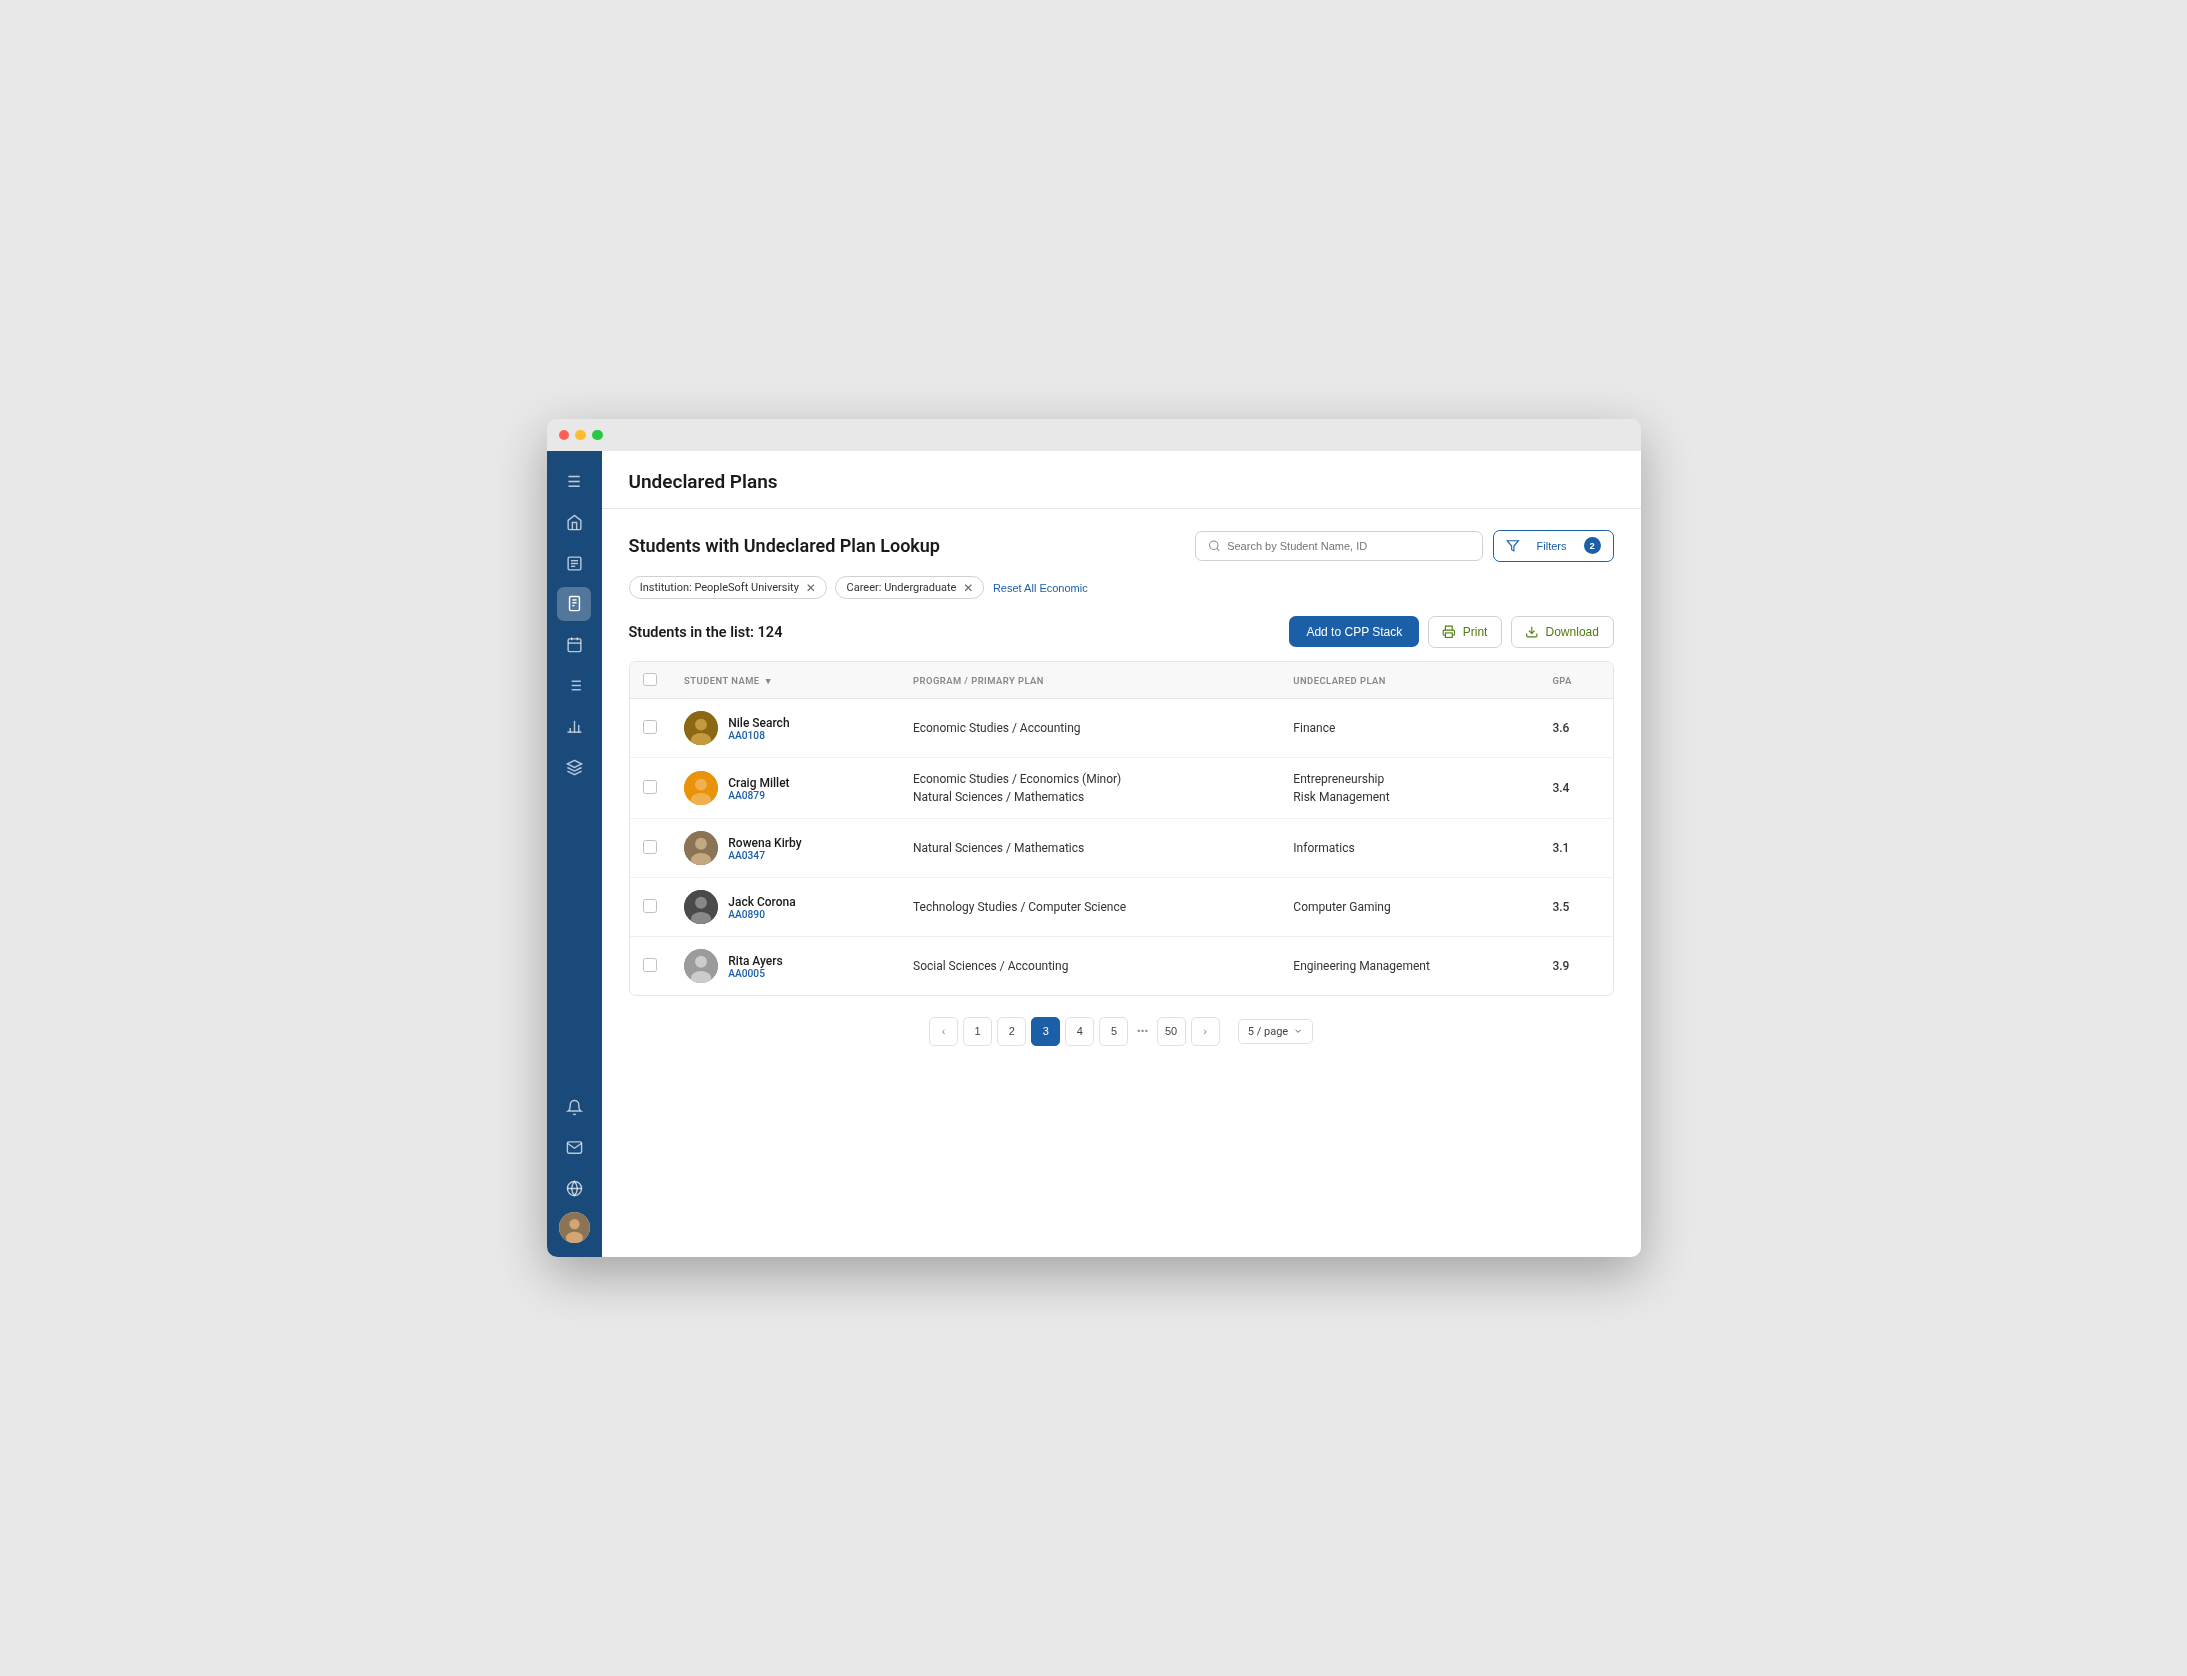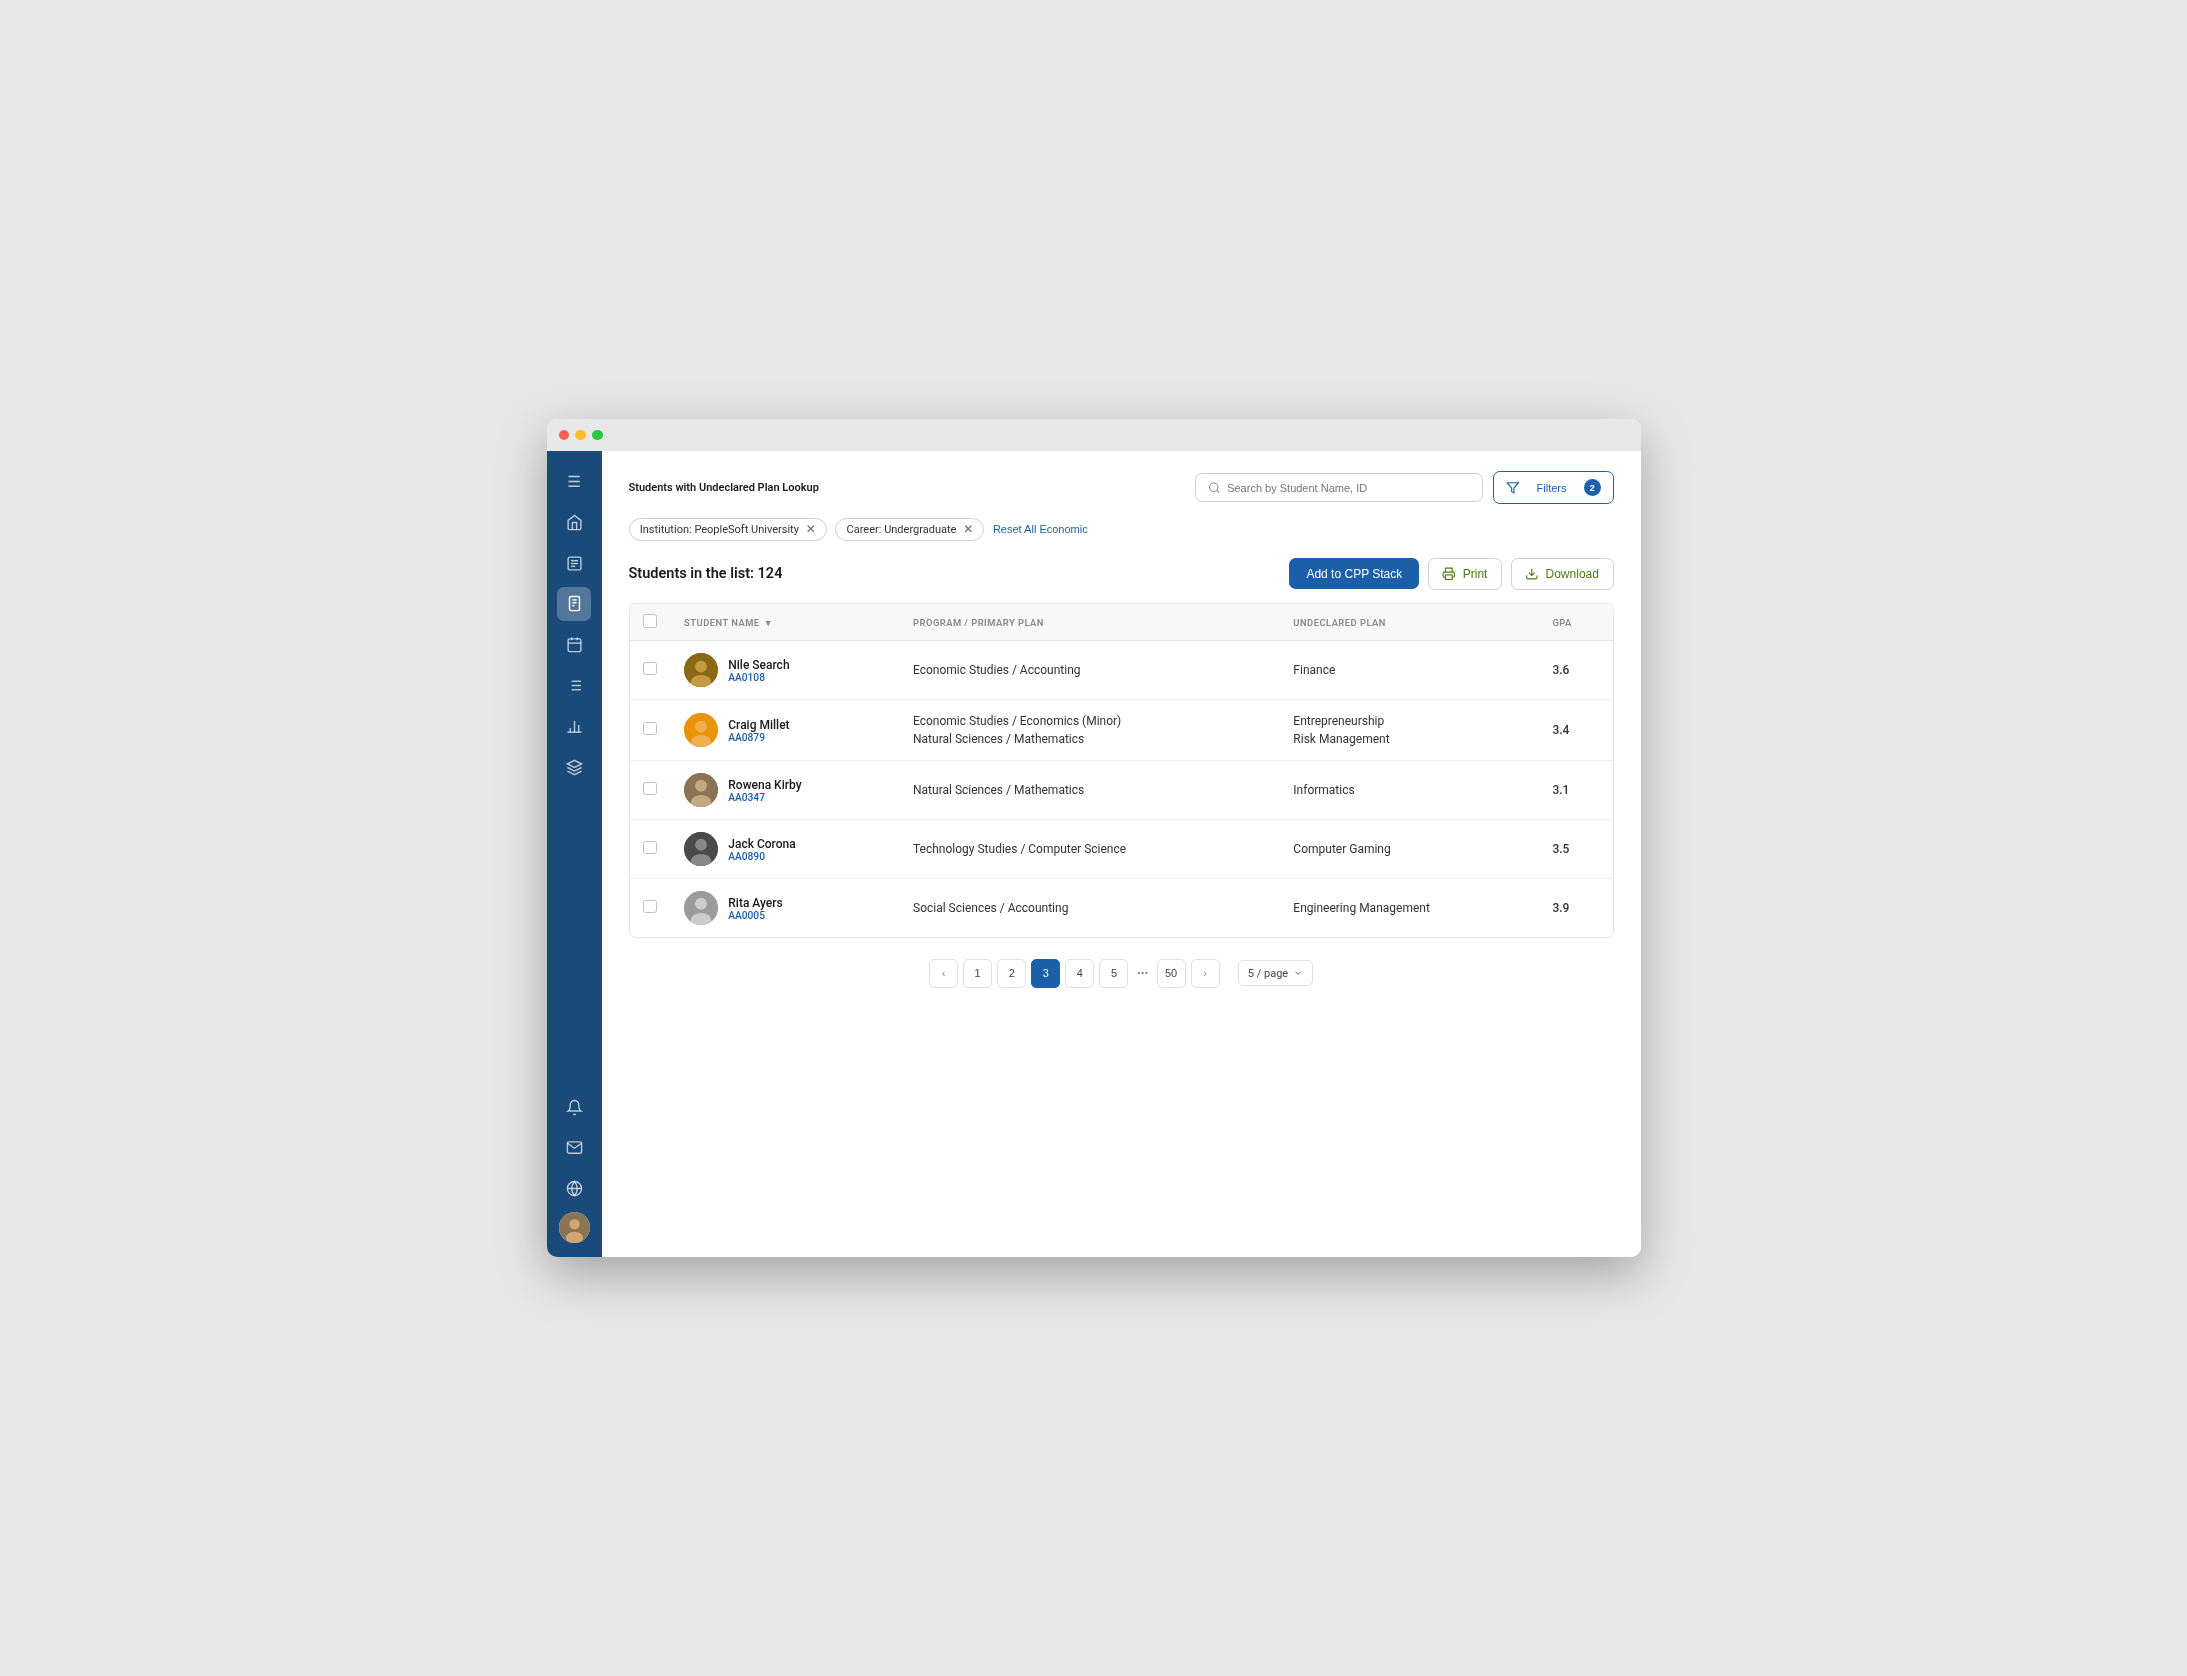--- a/index.html
+++ b/index.html
@@ -94,21 +94,21 @@
       flex: 1;
       overflow-y: auto;
     }
     .lookup-header {
       display: flex;
       align-items: center;
       justify-content: space-between;
       margin-bottom: 13.6px;
     }
     .lookup-title {
-      font-size: 11px;
+      font-size: 18px;
       font-weight: 600;
       color: #1a1a1a;
     }
     .search-filters-row {
       display: flex;
       align-items: center;
       gap: 10.2px;
     }
     .search-box {
       display: flex;
@@ -452,20 +452,23 @@
         <svg width="31" height="31" viewBox="0 0 36 36">
           <circle cx="18" cy="18" r="18" fill="#8B7355"></circle>
           <circle cx="18" cy="14" r="6" fill="#d4a574"></circle>
           <ellipse cx="18" cy="30" rx="10" ry="7" fill="#d4a574"></ellipse>
         </svg>
       </div>
     </div>
 
     <div class="main-content">
 
+      <div class="page-header">
+        <h1 class="page-title">Undeclared Plans</h1>
+      </div>
 
       <div class="content-area">
 
         <div class="lookup-header">
           <h2 class="lookup-title">Students with Undeclared Plan Lookup</h2>
           <div class="search-filters-row">
             <div class="search-box">
               <svg width="13.6" height="13.6" viewBox="0 0 24 24" fill="none" stroke="#888" stroke-width="2">
                 <circle cx="11" cy="11" r="8"></circle>
                 <line x1="21" y1="21" x2="16.65" y2="16.65"></line>

